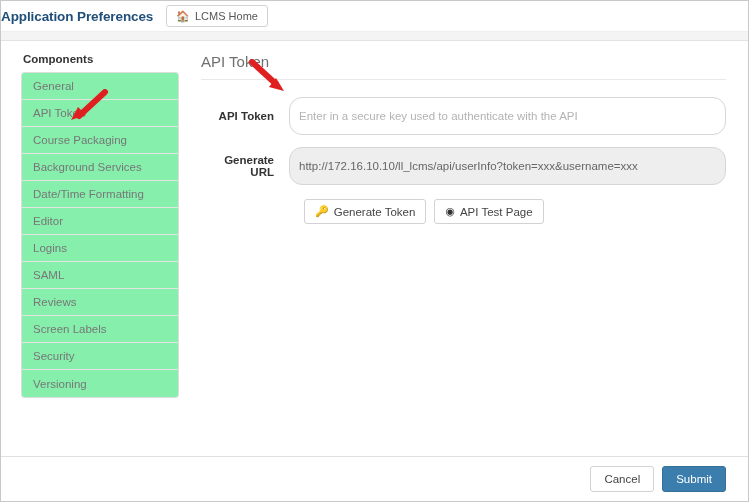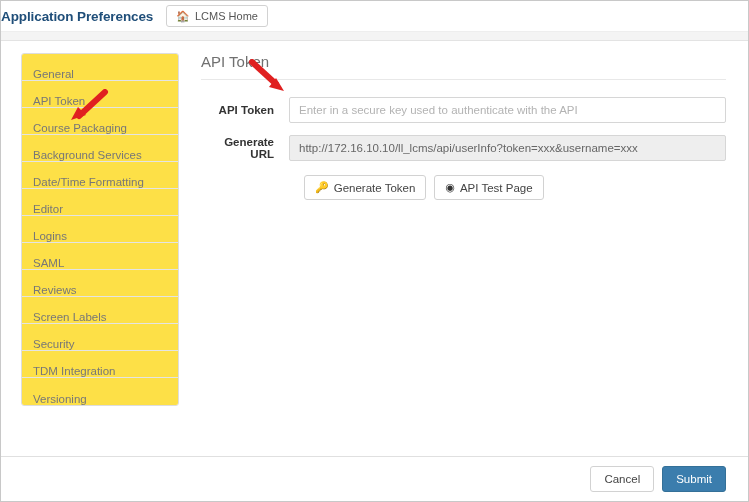--- a/index.html
+++ b/index.html
@@ -30,38 +30,38 @@
 
   
   #body { position: relative; display: flex; padding: 12px 0 0 0; }
 
   
   #sidebar { width: 178px; padding-left: 20px; }
   #components-heading { font-size: 11.5px; font-weight: bold; color: #333333;
                         margin: 0 0 7px 2px; }
   #component-list { border: 1px solid #dddddd; border-radius: 3px;
                     background: #ffffff; overflow: hidden; }
-  .component-item { height: 27px; display: flex; align-items: flex-end;
+  .component-item { height: 27px; display: flex; align-items: center;
                     padding-left: 11px; font-size: 11.5px; color: #777777;
                     border-bottom: 1px solid #e4e4e4; cursor: pointer;
-                    background: #fde047; position: relative; }
+                    background: #86efac; position: relative; }
   .component-item:last-child { border-bottom: none; }
 
   
   #main { flex: 1; padding: 0 22px 0 22px; position: relative; }
   #section-title { font-size: 15px; color: #707070; margin: 0 0 9px 0;
                    font-weight: normal; }
   #section-rule { height: 1px; background: #e8e8e8; margin: 0 0 17px 0; }
 
   .form-row { display: flex; align-items: center; margin-bottom: 12px; }
   .form-label { width: 88px; text-align: right; padding-right: 15px;
                 font-size: 11.5px; font-weight: bold; color: #333333;
                 flex: none; }
-  .form-control { flex: 1; height: 26px; border: 1px solid #d6d6d6;
-                  border-radius: 2px; background: #ffffff;
+  .form-control { flex: 1; height: 38px; border: 1px solid #d6d6d6;
+                  border-radius: 13px; background: #ffffff;
                   font-family: "Liberation Sans", sans-serif;
                   font-size: 11.5px; color: #555555; padding: 0 9px;
                   outline: none; width: 100%; }
   .form-control::placeholder { color: #b3b3b3; }
   .form-control[readonly] { background: #eeeeee; color: #666666; }
 
   #btn-row { display: flex; gap: 8px; margin: 14px 0 0 103px; }
   .btn { height: 25px; padding: 0 10px; border: 1px solid #d2d2d2;
          border-radius: 3px; background: #ffffff; font-size: 11.5px;
          color: #444444; cursor: pointer; display: inline-flex;
@@ -96,20 +96,21 @@
     <div id="home-tab">
       <span class="gi">🏠</span>
       <span>LCMS Home</span>
     </div>
   </div>
   <div id="header-strip"></div>
 
   <div id="body">
 
     <div id="sidebar">
+      <div id="components-heading">Components</div>
       <div id="component-list">
         <div class="component-item">
             <span>General</span>
           </div>
         <div class="component-item">
             <span>API Token</span>
           </div>
         <div class="component-item">
             <span>Course Packaging</span>
           </div>
@@ -129,23 +130,20 @@
             <span>SAML</span>
           </div>
         <div class="component-item">
             <span>Reviews</span>
           </div>
         <div class="component-item">
             <span>Screen Labels</span>
           </div>
         <div class="component-item">
             <span>Security</span>
-          </div>
-        <div class="component-item">
-            <span>TDM Integration</span>
           </div>
         <div class="component-item">
             <span>Versioning</span>
           </div>
       </div>
     </div>
 
     <div id="main">
       <h2 id="section-title">API Token</h2>
       <div id="section-rule"></div>

